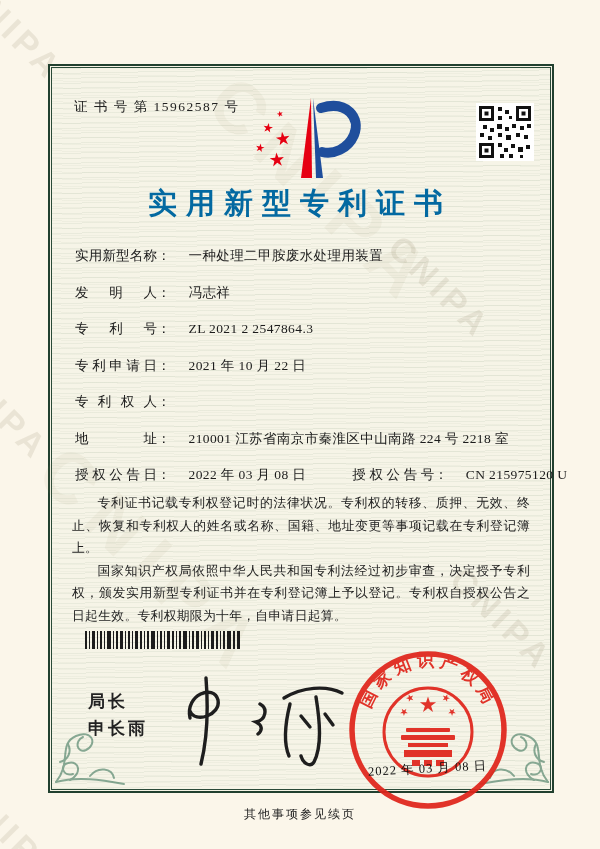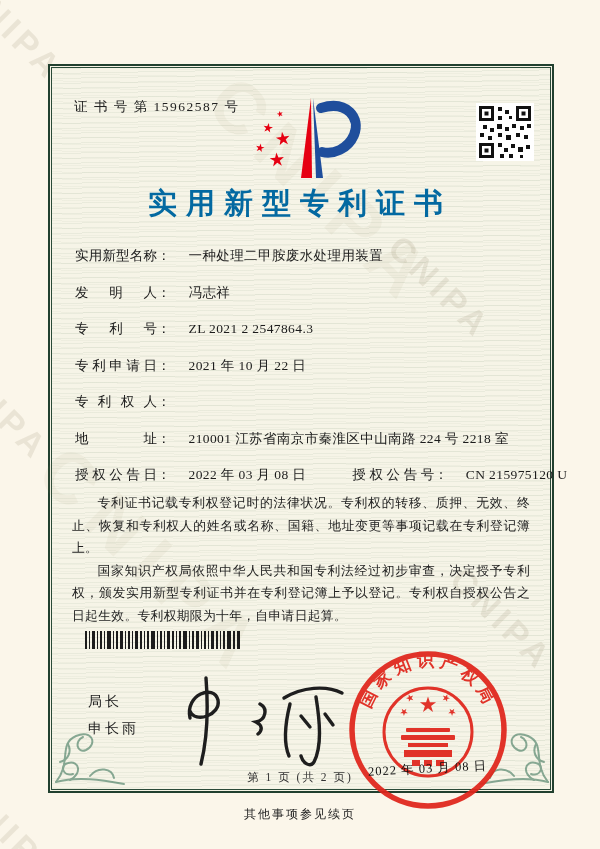--- a/index.html
+++ b/index.html
@@ -51,21 +51,21 @@
   .body-text{
     position:absolute;left:72px;top:492px;width:458px;
     font-size:12.8px;line-height:22.5px;color:#222;letter-spacing:0.3px;
     text-align:justify;
   }
   .body-text p{margin:0;text-indent:2em;}
   .barcode{position:absolute;left:85px;top:631px;width:156px;height:18px;}
   .dir-block{
     position:absolute;left:88px;top:688px;
     font-family:"Liberation Sans","DejaVu Sans",sans-serif;
-    font-size:14px;font-weight:400;letter-spacing:3px;color:#222;line-height:27px;
+    font-size:17px;font-weight:700;letter-spacing:3px;color:#222;line-height:27px;
   }
   .signature{position:absolute;left:160px;top:664px;width:210px;height:105px;}
   .seal{position:absolute;left:346px;top:648px;width:164px;height:164px;opacity:0.93;}
   .seal-date{
     position:absolute;left:368px;top:760px;width:140px;
     font-size:12.5px;color:#111;letter-spacing:1px;transform:rotate(-3deg);
     white-space:nowrap;z-index:7;
   }
   .pagination{
     position:absolute;left:150px;top:770px;width:300px;text-align:center;
@@ -301,18 +301,17 @@
         <rect x="55" y="87" width="54" height="5" rx="1"></rect>
         <rect x="62" y="95" width="40" height="4"></rect>
         <rect x="58" y="102" width="48" height="7"></rect>
         <rect x="66" y="112" width="8" height="6"></rect>
           <rect x="78" y="112" width="8" height="6"></rect>
           <rect x="90" y="112" width="8" height="6"></rect>
       </g>
     </svg>
     <div class="seal-date">2022 年 03 月 08 日</div>
 
-    <div class="pagination">第 1 页 (共 2 页)</div>
 
     <div class="footer-note">其他事项参见续页</div>
 
   </div>
 </div>
 
 </body></html>

